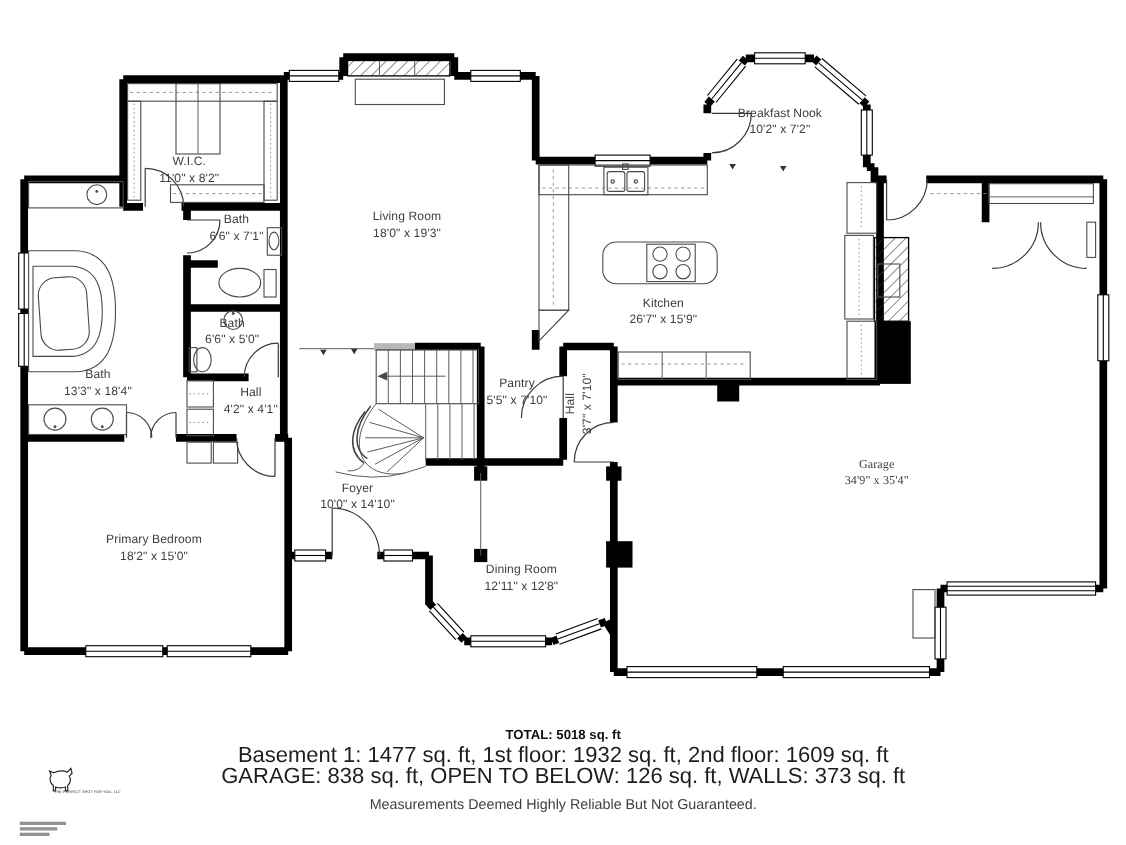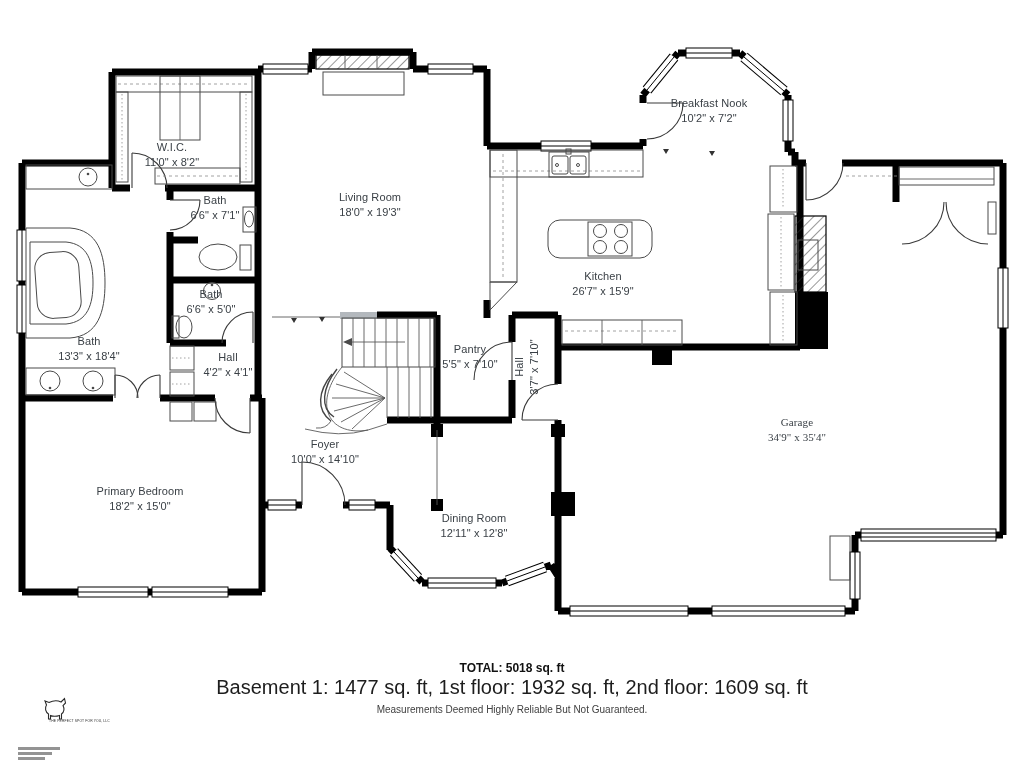--- a/index.html
+++ b/index.html
@@ -22,21 +22,21 @@
   .blk{fill:#000;stroke:none;}
   .gray-cap{fill:#b3b8bd;}
   
   .label{position:absolute;transform:translate(-50%,-50%);text-align:center;
          color:#3a4046;font-size:11px;line-height:15px;white-space:nowrap;letter-spacing:.1px;}
   .label.rot{transform:translate(-50%,-50%) rotate(-90deg);}
   
   .footer{position:absolute;left:0;right:0;top:659px;text-align:center;color:#1d1d1d;}
   .footer .total{font-size:12px;font-weight:700;line-height:19px;color:#111;}
   .footer .line{font-size:20px;line-height:19px;}
-  .footer .disclaimer{font-size:10px;color:#3f3f3f;margin-top:7px;}
+  .footer .disclaimer{font-size:13px;color:#3f3f3f;margin-top:7px;}
   
   .logo{position:absolute;left:40px;top:697px;}
   .logo-text{position:absolute;left:28px;top:719px;width:96px;text-align:center;
              font-size:6px;color:#2b2b2b;transform:scale(0.56);transform-origin:center top;
              letter-spacing:.2px;white-space:nowrap;}
   .fine-print{position:absolute;left:18px;top:747px;}
   .fine-print div{height:2.5px;background:#6f6f6f;opacity:.75;margin-bottom:2.5px;}
 </style>
 </head>
 <body>
@@ -450,20 +450,21 @@
     <div>10'0" x 14'10"</div>
   </div>
   <div class="label" style="left:474px;top:526px;">
     <div>Dining Room</div>
     <div>12'11" x 12'8"</div>
   </div>
 
   <div class="footer">
     <div class="total">TOTAL: 5018 sq. ft</div>
     <div class="line">Basement 1: 1477 sq. ft, 1st floor: 1932 sq. ft, 2nd floor: 1609 sq. ft</div>
+    <div class="line">GARAGE: 838 sq. ft, OPEN TO BELOW: 126 sq. ft, WALLS: 373 sq. ft</div>
     <div class="disclaimer">Measurements Deemed Highly Reliable But Not Guaranteed.</div>
   </div>
 
   <svg class="logo" width="30" height="24" viewBox="0 0 30 24">
     <path d="M21,5 L24.5,1.5 L25.5,6 L23,8.5 C24.5,11.5 24,15 21.5,17 L21.5,22 L19.5,22 L19.5,18.5
              C16.5,19.5 13,19.5 10.5,18.5 L10.5,22 L8.5,22 L8.5,17
              C5.5,15 4.5,11 6.5,8 L5,4 L9,5.5 C13,3.5 18,3.5 21,5 Z" fill="none" stroke="#2a2a2a" stroke-width="1.1"></path>
   </svg>
   <div class="logo-text">THE PERFECT SPOT FOR YOU, LLC</div>
   <div class="fine-print">

